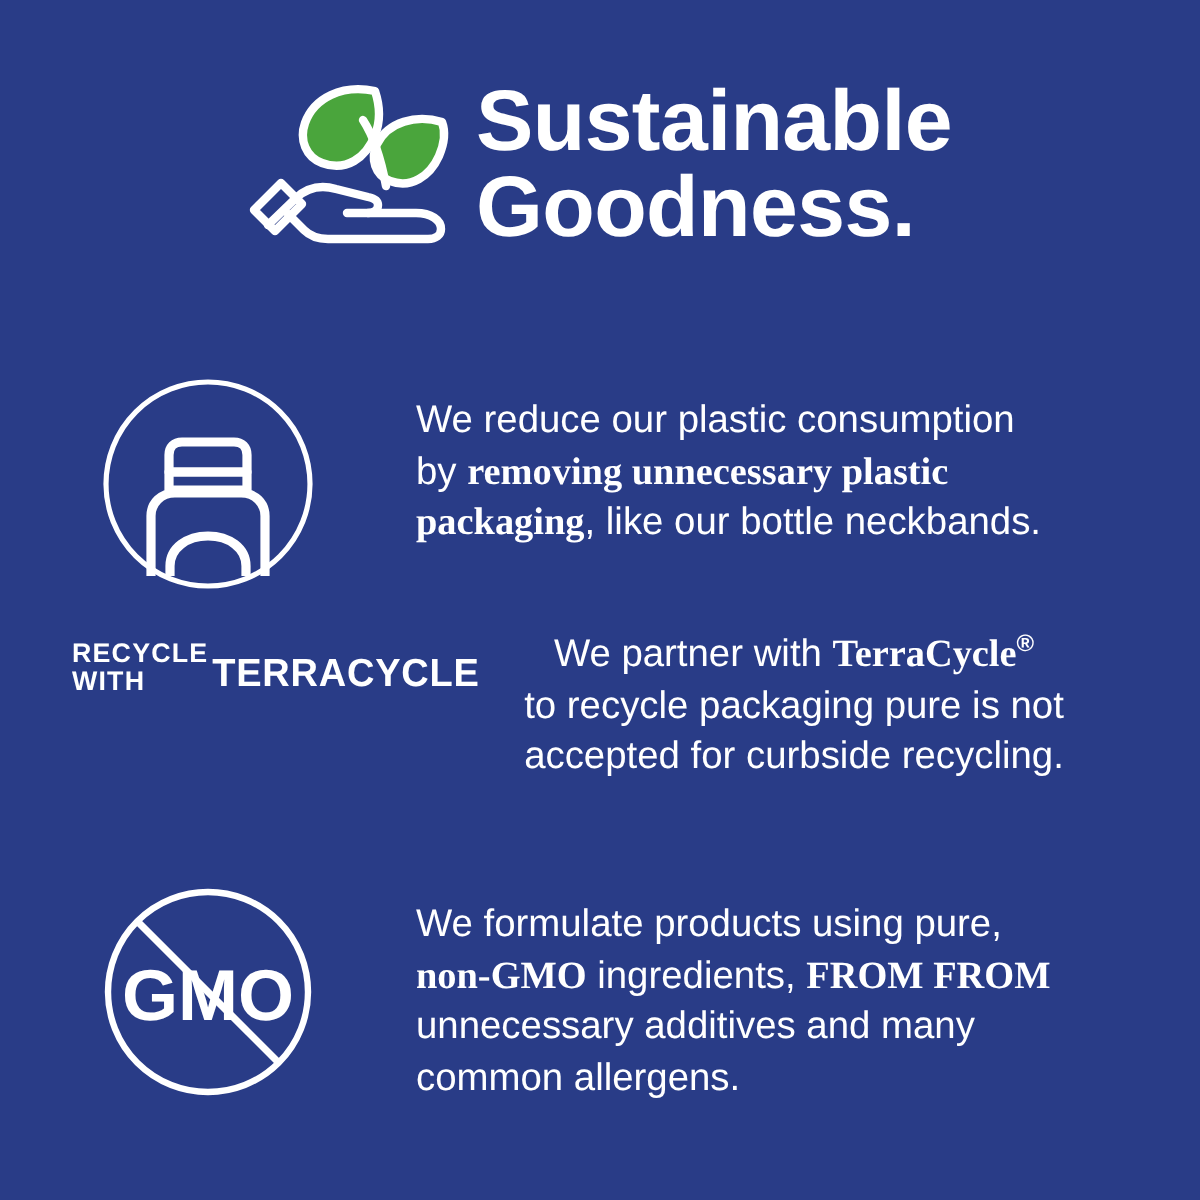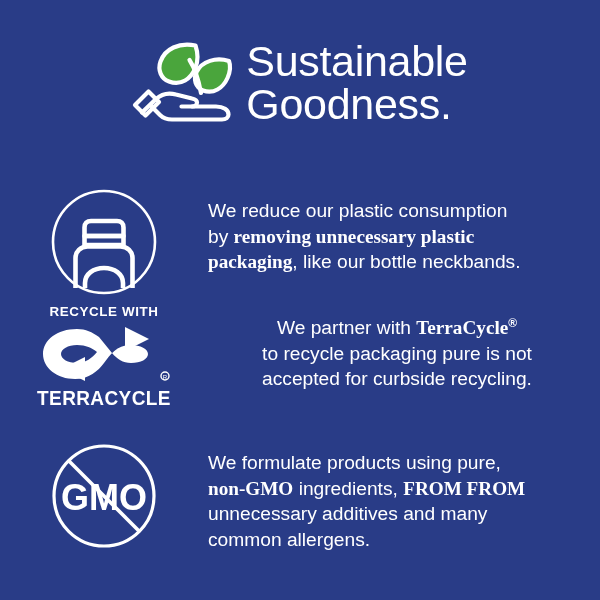--- a/index.html
+++ b/index.html
@@ -37,21 +37,21 @@
     height: 96px;
     flex: 0 0 auto;
     margin-right: 10px;
     margin-top: 4px;
   }
   .header-title {
     color: #ffffff;
     font-size: 43px;
     line-height: 0.99;
     letter-spacing: -0.3px;
-    font-weight: 400;
+    font-weight: 700;
     white-space: pre-line;
     margin-top: 2px;
   }
 
   
   .row {
     position: absolute;
     left: 0;
     width: 600px;
     display: flex;
@@ -89,21 +89,20 @@
     font-size: 0.62em;
     vertical-align: super;
     line-height: 0;
     font-weight: 700;
   }
 
   
   .tc-badge {
     width: 136px;
     display: flex;
-    flex-direction: column;
     align-items: center;
   }
   .tc-top {
     color: #ffffff;
     font-size: 13.4px;
     font-weight: 700;
     letter-spacing: 0.6px;
     line-height: 1;
     margin-bottom: 5px;
   }

